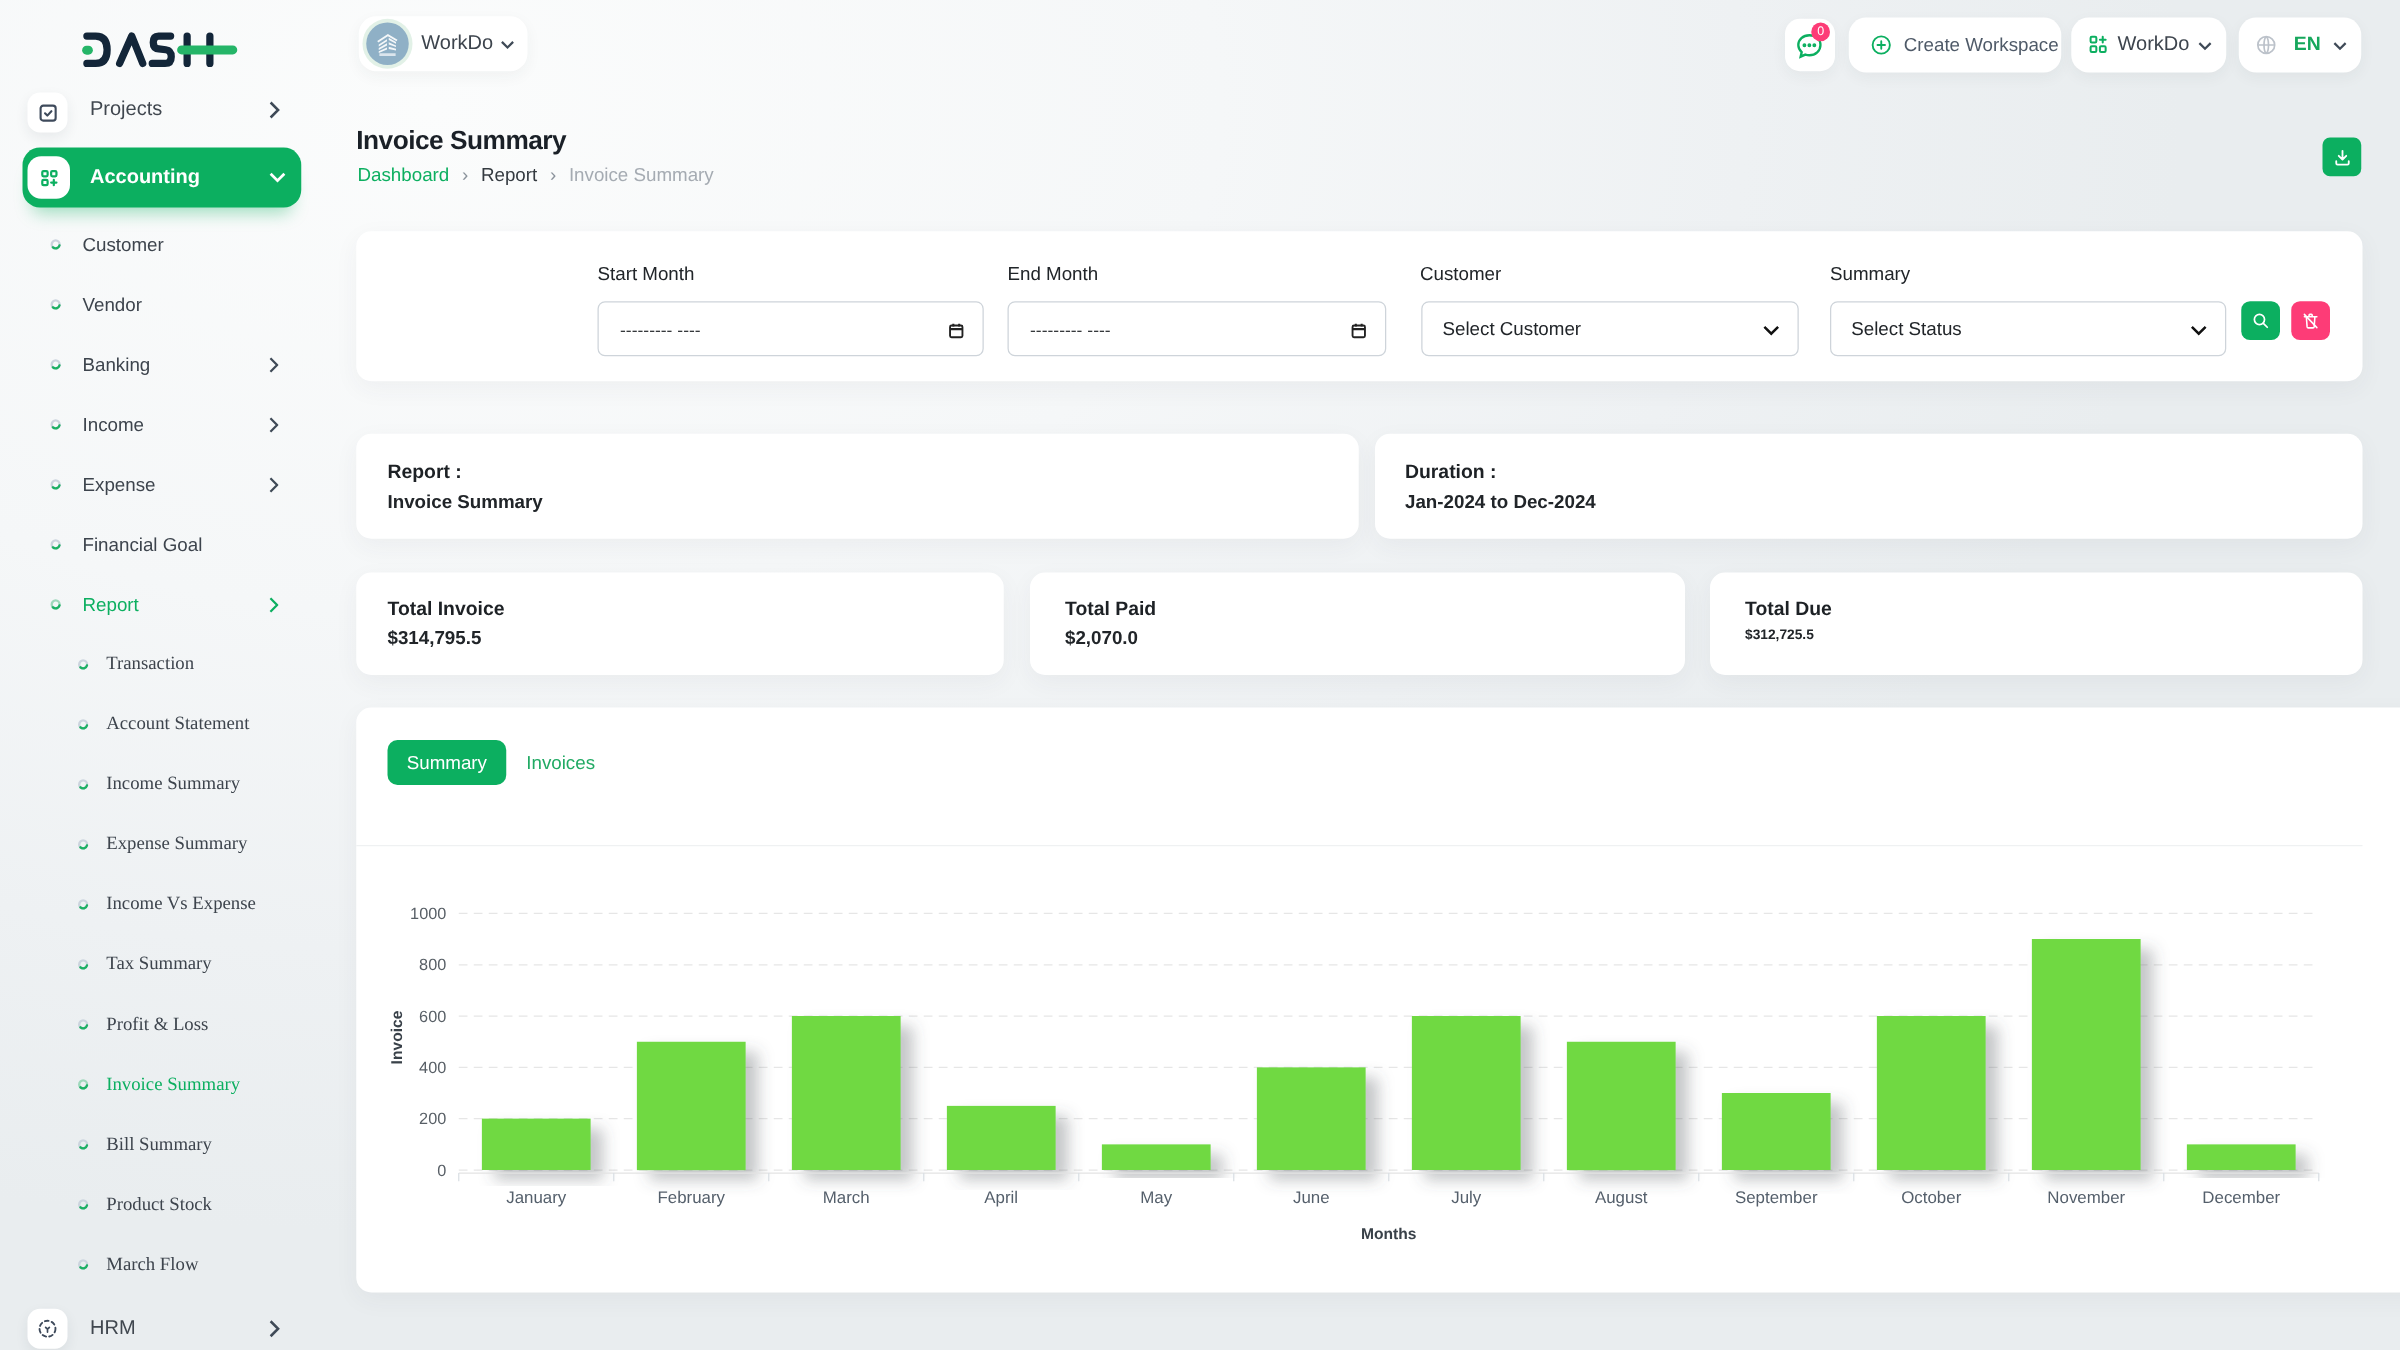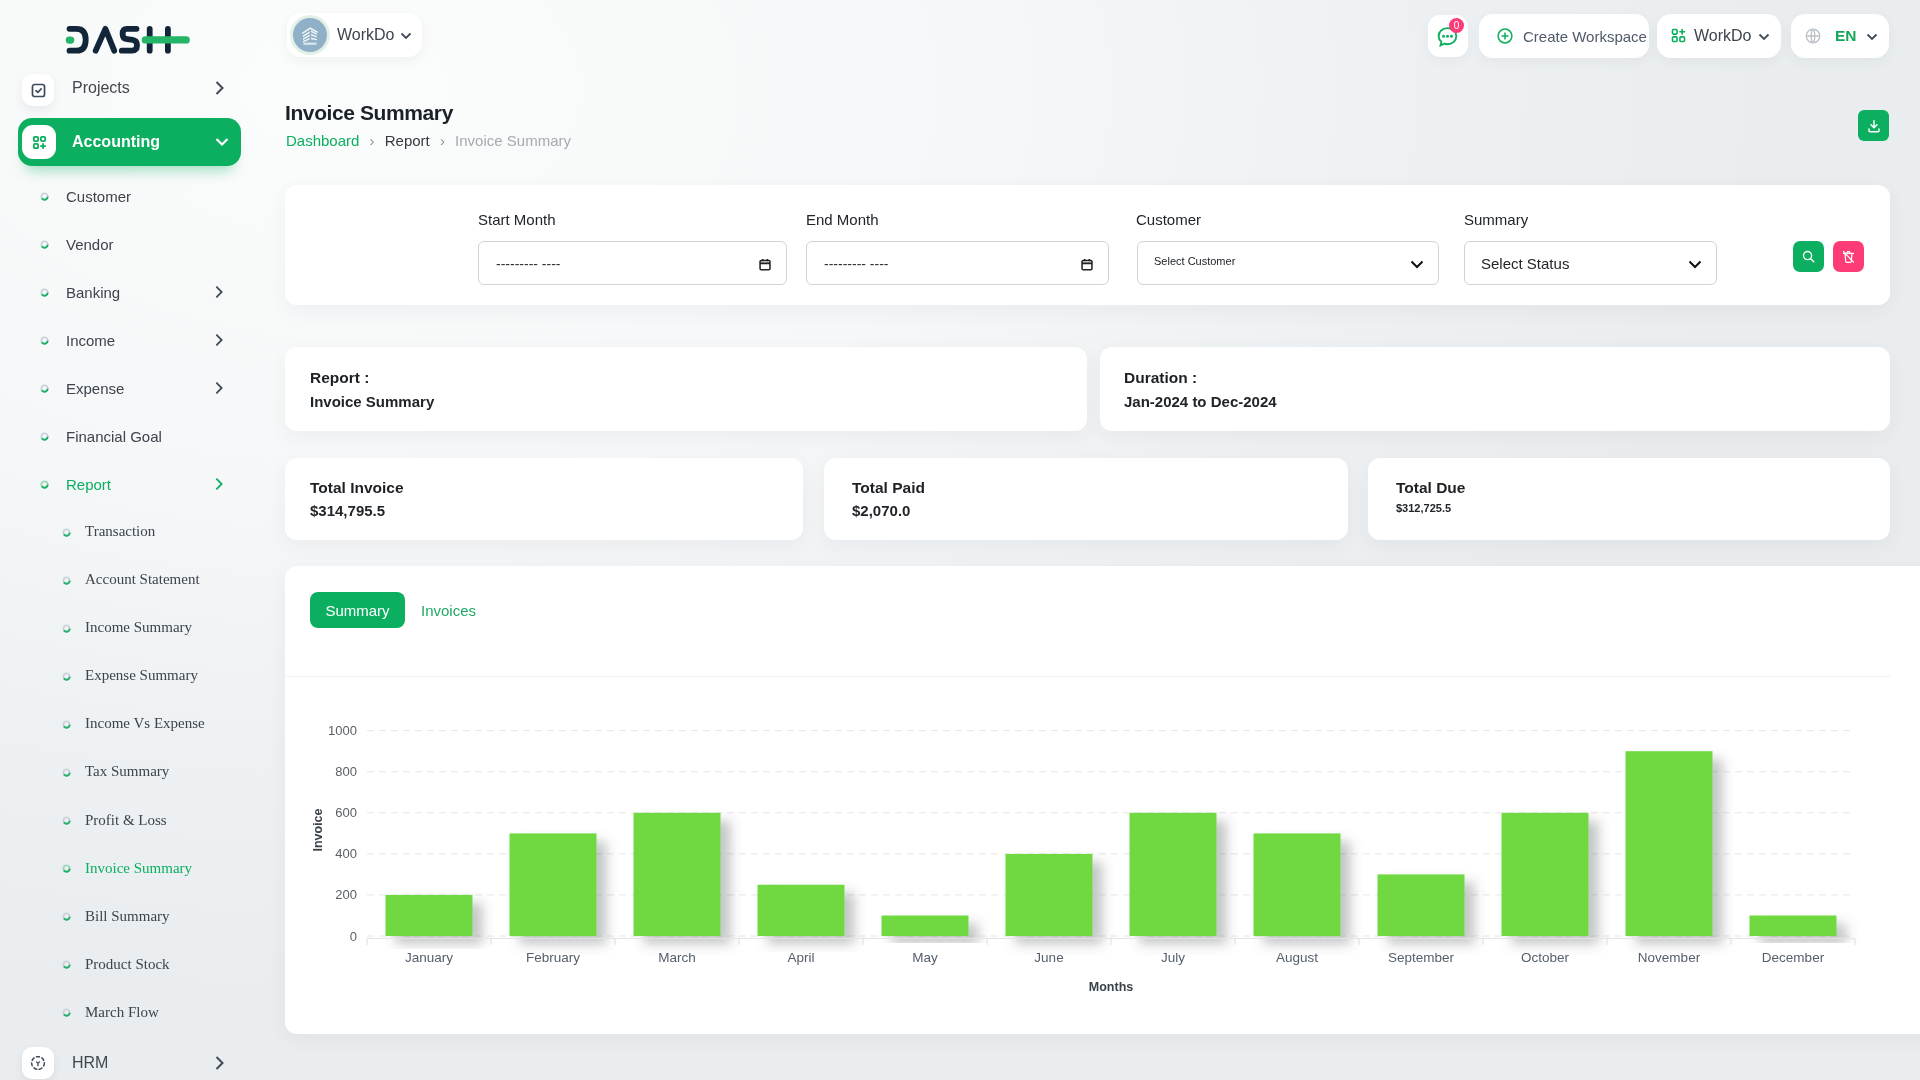--- a/index.html
+++ b/index.html
@@ -319,26 +319,26 @@
 </div>
 <div class="finput" style="left:806px; top:241px; width:303px;">
   <div style="position:absolute; left:17px; top:14px; font-size:14px; color:#35383b;">--------- ----</div>
   <svg style="position:absolute; right:14px; top:15px;" width="14" height="15" viewBox="0 0 24 24" fill="none" stroke="#222" stroke-width="2.6">
       <rect x="3.5" y="5" width="17" height="16" rx="2"></rect>
       <path d="M3.5 10 h17" stroke-width="3.2"></path>
       <path d="M8 2.5 v4 M16 2.5 v4" stroke-width="2.8"></path>
     </svg>
 </div>
 <div class="finput" style="left:1137px; top:241px; width:302px;">
-  <div style="position:absolute; left:16px; top:13px; font-size:11px; color:#212529;">Select Customer</div>
+  <div style="position:absolute; left:16px; top:13px; font-size:15px; color:#212529;">Select Customer</div>
   <svg style="position:absolute; right:14px; top:18px;" width="14" height="9" viewBox="0 0 14 9" fill="none" stroke="#111" stroke-width="2">
       <path d="M1.5 1.5 L7 7 L12.5 1.5"></path>
     </svg>
 </div>
-<div class="finput" style="left:1464px; top:241px; width:253px;">
+<div class="finput" style="left:1464px; top:241px; width:317px;">
   <div style="position:absolute; left:16px; top:13px; font-size:15px; color:#212529;">Select Status</div>
   <svg style="position:absolute; right:14px; top:18px;" width="14" height="9" viewBox="0 0 14 9" fill="none" stroke="#111" stroke-width="2">
       <path d="M1.5 1.5 L7 7 L12.5 1.5"></path>
     </svg>
 </div>
 
 <div class="btn-sq" style="left:1793px; top:241px; background:#0caf60;">
   <svg width="15" height="15" viewBox="0 0 24 24" fill="none" stroke="#fff" stroke-width="2.2" stroke-linecap="round">
       <circle cx="10.5" cy="10.5" r="6.5"></circle>
       <path d="M15.5 15.5 L20.5 20.5"></path>

